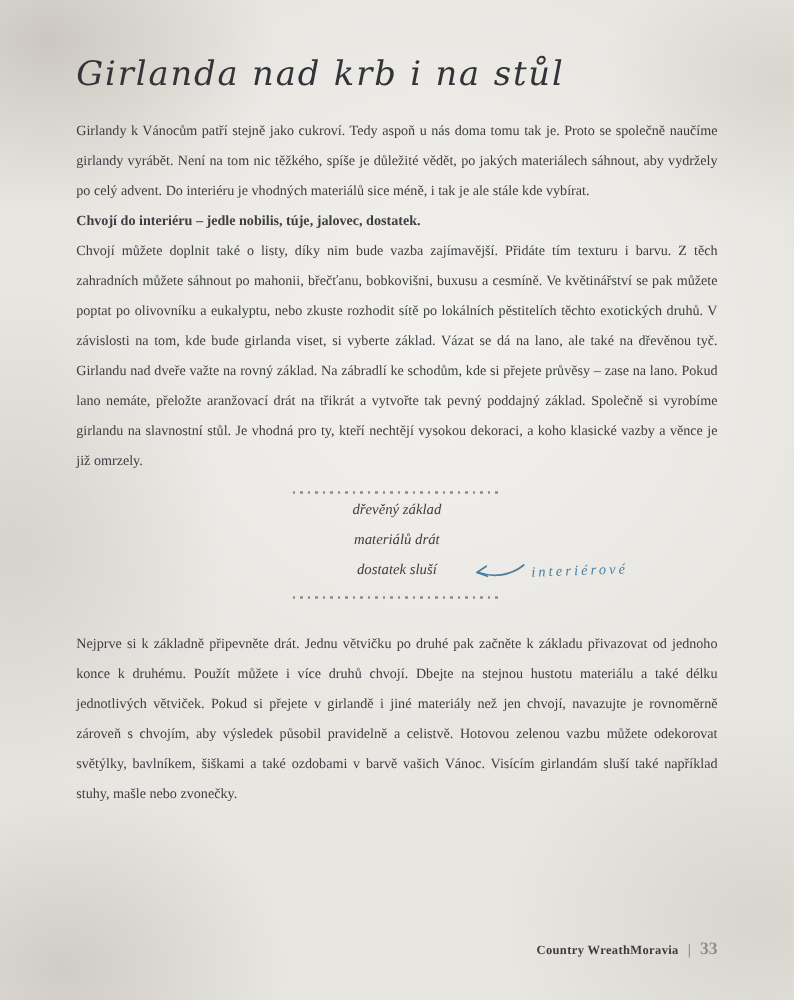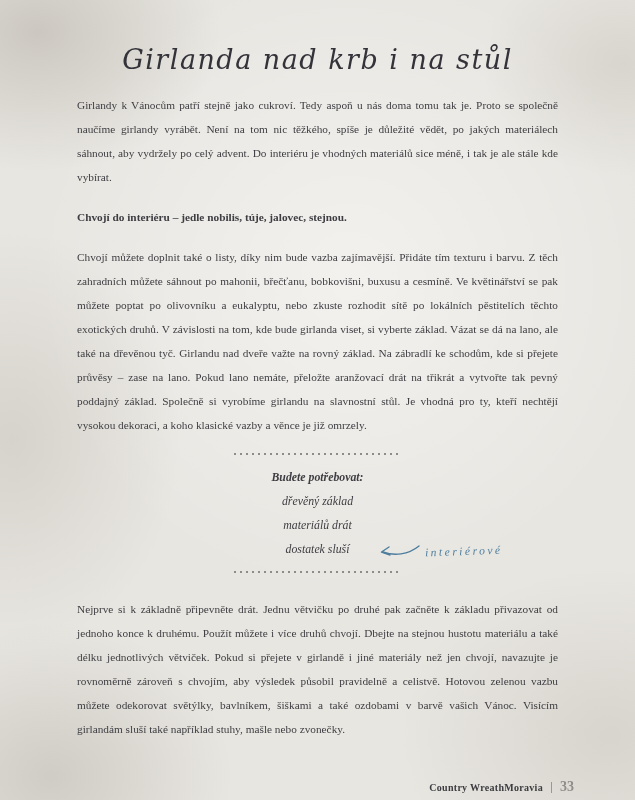--- a/index.html
+++ b/index.html
@@ -12,26 +12,26 @@
       radial-gradient(ellipse 260px 200px at 6% 4%,  rgba(138,130,118,0.30), transparent 70%),
       radial-gradient(ellipse 200px 160px at 98% 8%, rgba(160,152,140,0.22), transparent 70%),
       radial-gradient(ellipse 240px 300px at 2% 55%, rgba(150,142,130,0.22), transparent 70%),
       radial-gradient(ellipse 260px 220px at 8% 97%, rgba(138,130,118,0.26), transparent 70%),
       radial-gradient(ellipse 300px 240px at 96% 92%,rgba(150,142,130,0.20), transparent 70%),
       radial-gradient(ellipse 420px 420px at 55% 35%,rgba(255,255,255,0.45), transparent 75%);
   }
   .page { position: absolute; inset: 0; padding: 0 61px; box-sizing: border-box; }
   .title {
     font-family: "DejaVu Serif", serif; font-style: italic; font-weight: 500;
-    font-size: 27px; letter-spacing: 1.5px; text-align: center;
+    font-size: 27px; letter-spacing: 1.5px; text-align: left;
     margin: 44px 0 0; color: #34333a;
   }
   .body {
     font-size: 11.3px; line-height: 24px; text-align: justify;
-    margin: 16px; color: #3e3d42; hyphens: none;
+    margin: 0; color: #3e3d42; hyphens: none;
   }
   .intro { margin-top: 18px; }
   .bold { font-weight: bold; }
   .need-block { margin-top: 12px; text-align: center; }
   .dotted {
     width: 168px; height: 2px; margin: 0 auto;
     background-image: repeating-linear-gradient(to right, #8e8c88 0 2px, transparent 2px 6px);
   }
   .dotted-bottom { margin-top: 10px; }
   .need-heading { font-style: italic; font-weight: bold; font-size: 11.8px; line-height: 24px; margin-top: 10px; }
@@ -40,41 +40,40 @@
   .annotation {
     position: absolute; left: 50%; margin-left: 60px; top: 2px;
     white-space: nowrap; display: inline-flex; align-items: center; gap: 5px;
   }
   .annotation-text {
     font-style: italic; letter-spacing: 2.5px; color: #4e7e9e;
     font-size: 11.5px; display: inline-block; transform: rotate(-2deg);
   }
   .final { margin-top: 24px; font-family: Liberation Serif, serif; }
   .footer {
-    position: absolute; right: 61px; bottom: 5px;
+    position: absolute; right: 61px; bottom: 32px;
     font-size: 10px; color: #3c3b40; display: flex; align-items: center; gap: 8px;
   }
   .brand { font-weight: bold; letter-spacing: 0.3px; }
   .sep { width: 1px; height: 11px; background: #9a9894; display: inline-block; }
   .pagenum { color: #8f8d89; font-size: 14px; font-weight: bold; }
 </style>
 </head>
 <body>
 
 <div class="page">
 
   <h1 class="title">Girlanda nad krb i na stůl</h1>
 
   <p class="body intro">Girlandy k Vánocům patří stejně jako cukroví. Tedy aspoň u nás doma tomu tak je. Proto se společně naučíme girlandy vyrábět. Není na tom nic těžkého, spíše je důležité vědět, po jakých materiálech sáhnout, aby vydržely po celý advent. Do interiéru je vhodných materiálů sice méně, i tak je ale stále kde vybírat.</p>
-  <p class="body bold">Chvojí do interiéru – jedle nobilis, túje, jalovec, stejnou.</p>
+  <p class="body bold">Chvojí do interiéru – jedle nobilis, túje, jalovec, dostatek.</p>
   <p class="body">Chvojí můžete doplnit také o listy, díky nim bude vazba zajímavější. Přidáte tím texturu i barvu. Z těch zahradních můžete sáhnout po mahonii, břečťanu, bobkovišni, buxusu a cesmíně. Ve květinářství se pak můžete poptat po olivovníku a eukalyptu, nebo zkuste rozhodit sítě po lokálních pěstitelích těchto exotických druhů. V závislosti na tom, kde bude girlanda viset, si vyberte základ. Vázat se dá na lano, ale také na dřevěnou tyč. Girlandu nad dveře važte na rovný základ. Na zábradlí ke schodům, kde si přejete průvěsy – zase na lano. Pokud lano nemáte, přeložte aranžovací drát na třikrát a vytvořte tak pevný poddajný základ. Společně si vyrobíme girlandu na slavnostní stůl. Je vhodná pro ty, kteří nechtějí vysokou dekoraci, a koho klasické vazby a věnce je již omrzely.</p>
 
   <div class="need-block">
     <div class="dotted"></div>
-    <div class="need-heading">Budete potřebovat:</div>
     <div class="need-item">dřevěný základ</div>
     <div class="need-item">materiálů drát</div>
     <div class="need-item-row">
       <span class="need-item">dostatek sluší</span>
       <span class="annotation">
         <svg width="42" height="16" viewBox="0 0 42 16">
           <path d="M41 3 C 30 12, 16 13, 5 9" stroke="#4e7e9e" stroke-width="1.4" fill="none" stroke-linecap="round"></path>
           <path d="M11 4 L3.5 9 L12 12" stroke="#4e7e9e" stroke-width="1.4" fill="none" stroke-linecap="round" stroke-linejoin="round"></path>
         </svg>
         <span class="annotation-text">interiérové</span>

